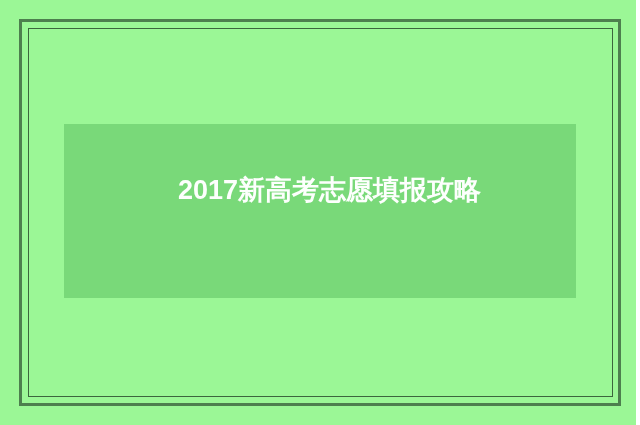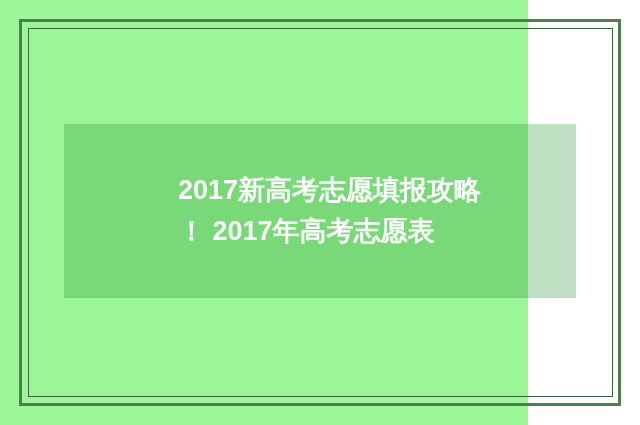--- a/index.html
+++ b/index.html
@@ -8,21 +8,21 @@
   }
   body {
     width: 640px;
     height: 425px;
     overflow: hidden;
     font-family: "Liberation Sans", "DejaVu Sans", sans-serif;
   }
 
   #banner {
     position: relative;
-    width: 528px;
+    width: 636px;
     height: 425px;
     background: #9bf796;
     box-sizing: border-box;
   }
 
   
   #frame-outer {
     position: absolute;
     left: 19px;
     top: 19px;
@@ -79,16 +79,15 @@
 
 <div id="banner">
 
   <div id="frame-outer"></div>
   <div id="frame-inner"></div>
 
   <div id="overlay-plate"></div>
 
   <div id="title-block">
     <div class="title-line">2017新高考志愿填报攻略</div>
-    <div class="title-line">！ 2017年高考志愿表</div>
   </div>
 
 </div>
 
 </body></html>

